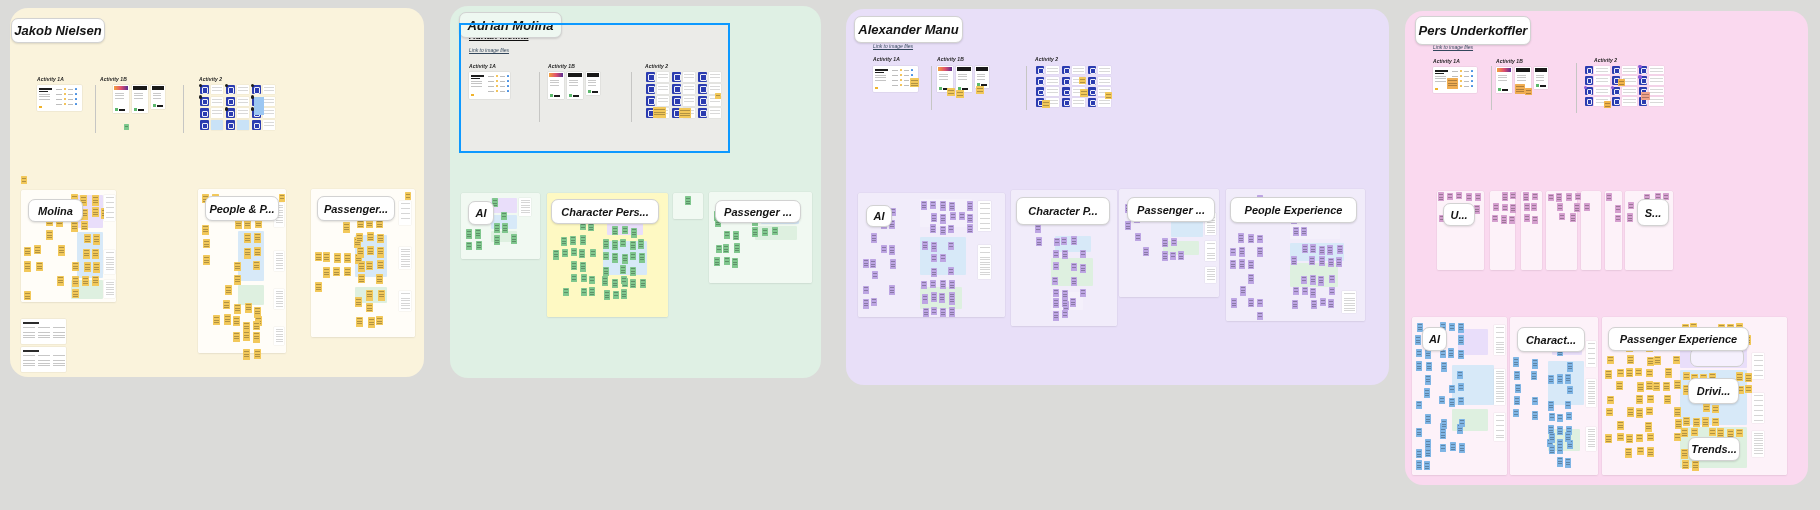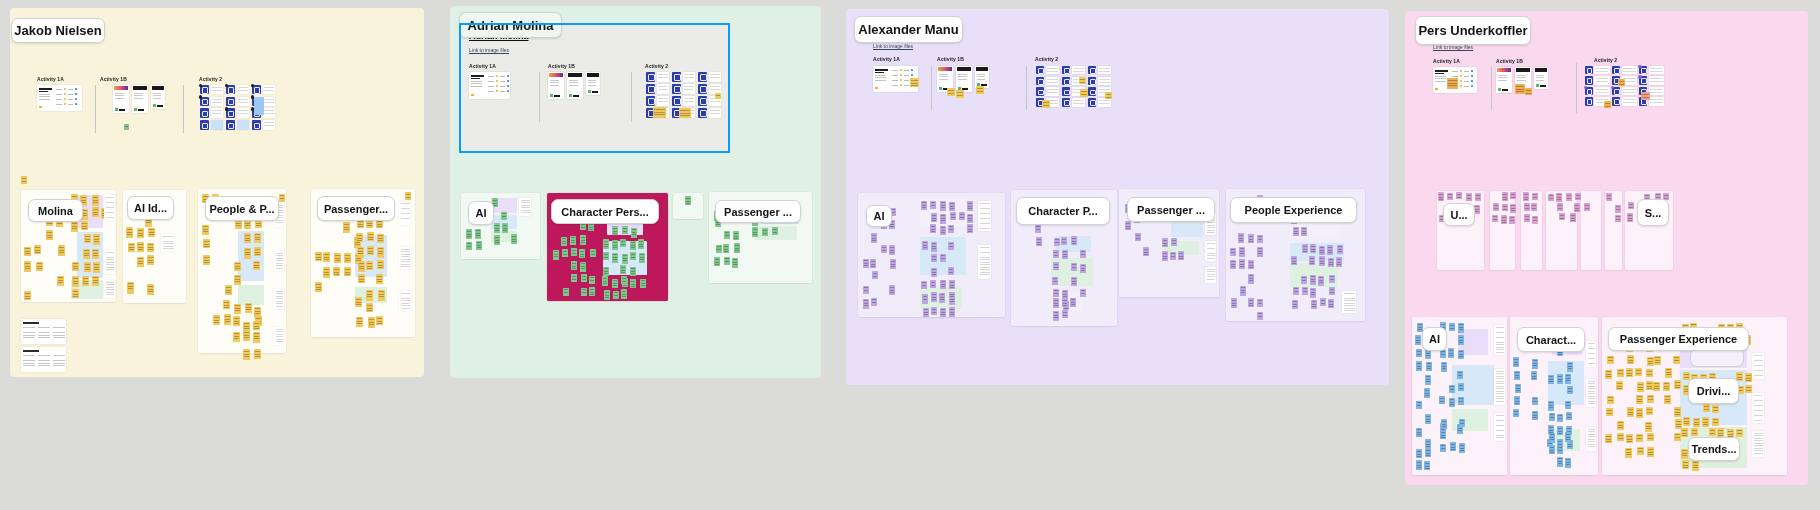--- a/index.html
+++ b/index.html
@@ -1,18 +1,18 @@
 <!DOCTYPE html>
 <html><head>
 <meta charset="utf-8">
 <style>
   html,body{margin:0;padding:0;background:#dbdbd9;font-family:"Liberation Sans",sans-serif;}
   #board{position:relative;overflow:hidden;}
   .abs{position:absolute;}
-  .section{position:absolute;border-radius:4px;}
+  .section{position:absolute;border-radius:18px;font-style:italic;}
   .chip{position:absolute;background:#fff;border:1px solid #d2d2d2;border-radius:7px;
         display:flex;align-items:center;justify-content:center;font-weight:bold;color:#141414;
         box-shadow:0 1px 2px rgba(0,0,0,.12);white-space:nowrap;z-index:3;cursor:pointer;}
   .chip.ghost{background:rgba(255,255,255,.55);box-shadow:none;border-color:#cfcfcf;}
   .frame{position:absolute;border-radius:1.5px;
          box-shadow:0 0 0 .5px rgba(0,0,0,.04),0 1px 2px rgba(0,0,0,.06);}
   .note{position:absolute;border-radius:.5px;z-index:1;}
   .note::after{content:"";position:absolute;left:1px;right:1px;top:1.5px;bottom:1.5px;
         background:repeating-linear-gradient(180deg,rgba(0,0,0,.27) 0 1px,transparent 1px 2.6px);}
   .tint{position:absolute;border-radius:1px;}
@@ -172,38 +172,20 @@
         <div class="note" style="left: 51.4595px; top: 86.168px; width: 7px; height: 11px; background: rgb(242, 200, 90);"></div>
         <div class="note" style="left: 61.3798px; top: 86.1098px; width: 7px; height: 10px; background: rgb(242, 200, 90);"></div>
         <div class="note" style="left: 71.3604px; top: 85.5013px; width: 7px; height: 10px; background: rgb(242, 200, 90);"></div>
         <div class="note" style="left: 51.3417px; top: 99.0064px; width: 7px; height: 9px; background: rgb(242, 200, 90);"></div>
         <div class="note" style="left: 26.9656px; top: 13.1202px; width: 7px; height: 9px; background: rgb(242, 200, 90);"></div>
         <div class="note" style="left: 35.998px; top: 14.4647px; width: 7px; height: 10px; background: rgb(242, 200, 90);"></div>
         <div class="chip" style="left: 7px; top: 9px; width: 53px; height: 21px; font-size: 11px;">
           <span>Molina</span>
         </div>
       </div>
-      <div class="frame" style="left: 113px; top: 182px; width: 63px; height: 113px; background: rgb(255, 253, 248);">
-        <div class="minicard" style="left: 38px; top: 44px; width: 14px; height: 18px;"></div>
-        <div class="note" style="left: 3.31943px; top: 37.1663px; width: 7px; height: 11px; background: rgb(242, 200, 90);"></div>
-        <div class="note" style="left: 13.991px; top: 38.0514px; width: 7px; height: 10px; background: rgb(242, 200, 90);"></div>
-        <div class="note" style="left: 24.5177px; top: 37.5525px; width: 7px; height: 9px; background: rgb(242, 200, 90);"></div>
-        <div class="note" style="left: 4.67269px; top: 52.6649px; width: 7px; height: 9px; background: rgb(242, 200, 90);"></div>
-        <div class="note" style="left: 14.2453px; top: 52.0329px; width: 7px; height: 10px; background: rgb(242, 200, 90);"></div>
-        <div class="note" style="left: 23.6507px; top: 52.8744px; width: 7px; height: 9px; background: rgb(242, 200, 90);"></div>
-        <div class="note" style="left: 13.826px; top: 66.9833px; width: 7px; height: 10px; background: rgb(242, 200, 90);"></div>
-        <div class="note" style="left: 23.5377px; top: 65.3836px; width: 7px; height: 10px; background: rgb(242, 200, 90);"></div>
-        <div class="note" style="left: 3.77103px; top: 94.1402px; width: 7px; height: 10px; background: rgb(242, 200, 90);"></div>
-        <div class="note" style="left: 23.5813px; top: 94.4088px; width: 7px; height: 11px; background: rgb(242, 200, 90);"></div>
-        <div class="note" style="left: 21.9876px; top: 25.9469px; width: 7px; height: 11px; background: rgb(242, 200, 90);"></div>
-        <div class="note" style="left: 4.47756px; top: 91.5112px; width: 7px; height: 10px; background: rgb(242, 200, 90);"></div>
-        <div class="chip" style="left: 4px; top: 6px; width: 45px; height: 22px; font-size: 11px;">
-          <span>AI Id...</span>
-        </div>
-      </div>
       <div class="frame" style="left: 188px; top: 181px; width: 88px; height: 164px; background: rgb(255, 253, 248);">
         <div class="tint" style="left: 40px; top: 12px; width: 24px; height: 20px; background: rgb(233, 222, 250);"></div>
         <div class="tint" style="left: 40px; top: 42px; width: 26px; height: 50px; background: rgb(215, 233, 248);"></div>
         <div class="tint" style="left: 40px; top: 96px; width: 26px; height: 20px; background: rgb(222, 240, 224);"></div>
         <div class="minicard" style="left: 76px; top: 14px; width: 10px; height: 24px;"></div>
         <div class="minicard" style="left: 76px; top: 62px; width: 10px; height: 20px;"></div>
         <div class="minicard" style="left: 76px; top: 100px; width: 10px; height: 20px;"></div>
         <div class="minicard" style="left: 76px; top: 138px; width: 10px; height: 18px;"></div>
         <div class="note" style="left: 3.6254px; top: 35.7434px; width: 7px; height: 10px; background: rgb(242, 200, 90);"></div>
         <div class="note" style="left: 4.72384px; top: 50.4788px; width: 7px; height: 9px; background: rgb(242, 200, 90);"></div>
@@ -405,21 +387,21 @@
         <div class="note" style="left: 32.9975px; top: 42.3284px; width: 6px; height: 10px; background: rgb(128, 199, 142);"></div>
         <div class="note" style="left: 50.4773px; top: 41.1401px; width: 6px; height: 10px; background: rgb(128, 199, 142);"></div>
         <div class="note" style="left: 5.29525px; top: 36.3642px; width: 6px; height: 10px; background: rgb(128, 199, 142);"></div>
         <div class="note" style="left: 14.0567px; top: 35.7575px; width: 6px; height: 10px; background: rgb(128, 199, 142);"></div>
         <div class="note" style="left: 5.23216px; top: 48.5968px; width: 6px; height: 8px; background: rgb(128, 199, 142);"></div>
         <div class="note" style="left: 14.939px; top: 47.6703px; width: 6px; height: 9px; background: rgb(128, 199, 142);"></div>
         <div class="chip" style="left: 7px; top: 8px; width: 24px; height: 22px; font-size: 11px;">
           <span>AI</span>
         </div>
       </div>
-      <div class="frame" style="left: 97px; top: 187px; width: 121px; height: 108px; background: #be185d;">
+      <div class="frame" style="left: 97px; top: 187px; width: 121px; height: 124px; background: #fef9c3;">
         <div class="tint" style="left: 60px; top: 26px; width: 36px; height: 16px; background: rgb(233, 222, 250);"></div>
         <div class="tint" style="left: 56px; top: 48px; width: 44px; height: 34px; background: rgb(215, 233, 248);"></div>
         <div class="note" style="left: 33.3751px; top: 29.2871px; width: 6px; height: 8px; background: rgb(128, 199, 142);"></div>
         <div class="note" style="left: 41.1345px; top: 29.0457px; width: 6px; height: 9px; background: rgb(128, 199, 142);"></div>
         <div class="note" style="left: 14.3882px; top: 43.8472px; width: 6px; height: 9px; background: rgb(128, 199, 142);"></div>
         <div class="note" style="left: 23.057px; top: 42.8328px; width: 6px; height: 9px; background: rgb(128, 199, 142);"></div>
         <div class="note" style="left: 32.6544px; top: 42.2925px; width: 6px; height: 10px; background: rgb(128, 199, 142);"></div>
         <div class="note" style="left: 5.52469px; top: 56.6884px; width: 6px; height: 10px; background: rgb(128, 199, 142);"></div>
         <div class="note" style="left: 14.957px; top: 56.2626px; width: 6px; height: 8px; background: rgb(128, 199, 142);"></div>
         <div class="note" style="left: 24.1112px; top: 55.3207px; width: 6px; height: 8px; background: rgb(128, 199, 142);"></div>

